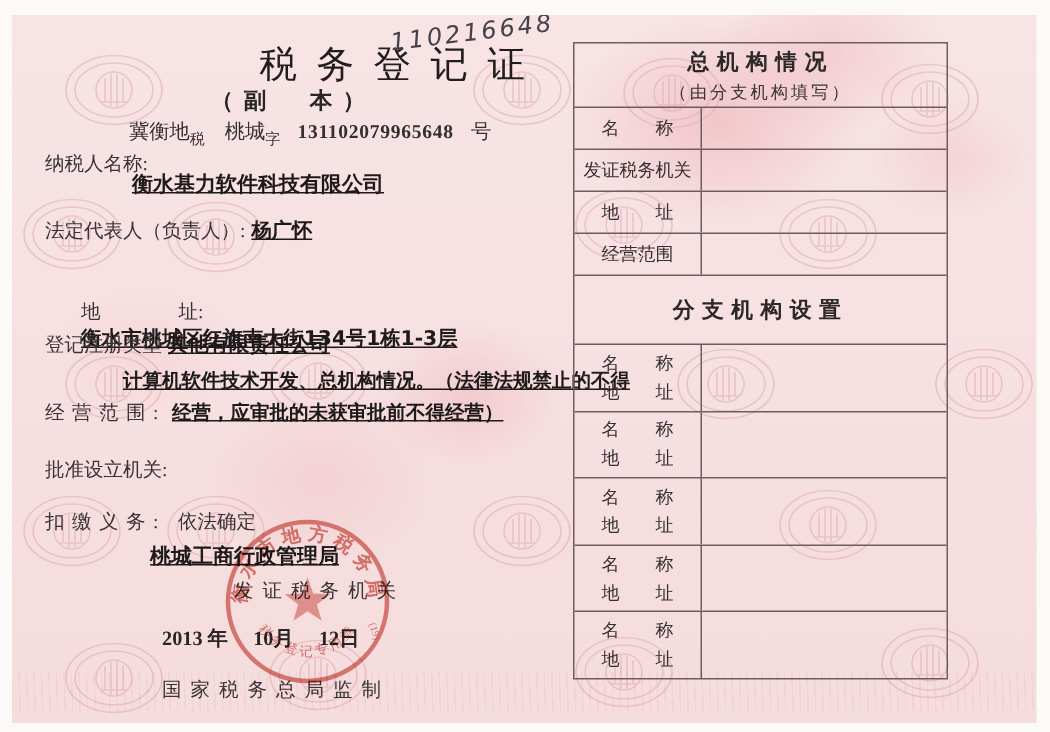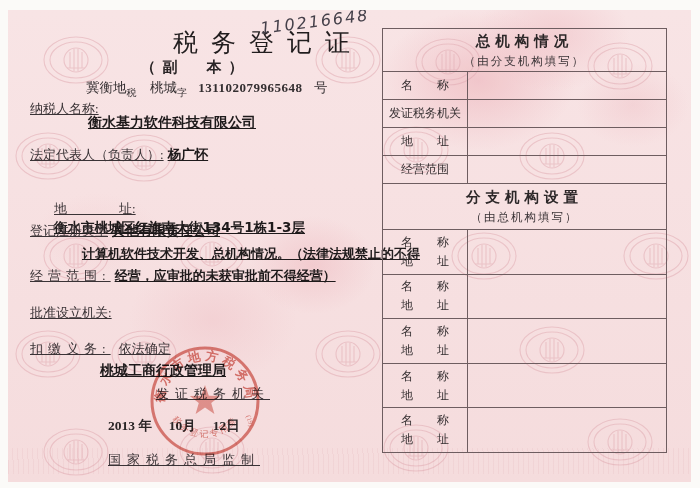--- a/index.html
+++ b/index.html
@@ -21,42 +21,42 @@
   }
 
   .watermarks { position:absolute; left:0; top:0; width:683px; height:472px; opacity:.5; }
 
   .guilloche-band {
     position:absolute; left:0; top:438px; width:683px; height:26px; opacity:.5;
     background:repeating-linear-gradient(88deg, rgba(214,150,158,.25) 0 1px, rgba(214,150,158,0) 1px 5px);
   }
 
   .abs { position:absolute; }
-  .label { font-size:13px; color:#3a3336;text-decoration:underline; }
+  .label { font-size:13px; color:#3a3336; }
   .value { font-family:"DejaVu Sans","Liberation Sans",sans-serif; font-weight:bold; color:#1e1a1b; font-size:13.5px;text-decoration:underline; }
   .pre { white-space:pre; }
 
   .cert-title { left:20px; top:16px; width:335px; text-align:right; font-size:25px; font-weight:normal;
                 letter-spacing:13px; color:#211d1e; }
   .cert-subtitle { left:20px; top:48px; width:335px; text-align:center; font-size:15px; font-weight:bold;
                    letter-spacing:7px; color:#2a2526; }
   .handwritten { left:252px; top:2px; font-family:"DejaVu Sans",sans-serif; font-style:italic;
                  font-size:16px; color:#45404a; transform:rotate(-7deg); letter-spacing:2px; }
 
   .serial { left:78px; top:69px; font-size:13.5px; }
   .serial .sm { font-size:10px; vertical-align:-4px; }
   .serial .num { font-family:Liberation Serif, serif; font-weight:bold; font-size:13px; letter-spacing:.5px; padding:0 8px; }
 
   .spaced { letter-spacing:5px; }
   .wide-spaced { letter-spacing:6px; }
 
   .seal { left:130px; top:324px; width:134px; height:134px; mix-blend-mode:multiply; opacity:.9; }
 
   
-  .rtable { left:374px; top:18px; width:285px; height:425px; border:1.5px solid #6e5d60;
+  .rtable { left:374px; top:18px; width:250px; height:425px; border:1.5px solid #6e5d60;
             display:flex; flex-direction:column; background:rgba(255,255,255,0.02); }
   .sec-head { display:flex; flex-direction:column; justify-content:center; align-items:center;
               border-bottom:1px solid #6e5d60; }
   .sec-head .t { font-size:14.5px; font-weight:bold; letter-spacing:5px; color:#2c2728; }
   .sec-head .s { font-size:11.5px; letter-spacing:2px; margin-top:3px; color:#3a3336; }
   .h1 { height:43px; } .h2 { height:46px; }
   .trow { display:flex; border-bottom:1px solid #6e5d60; height:28px; }
   .trow:last-child, .tpair:last-child { border-bottom:none; }
   .tpair { display:flex; flex:1; border-bottom:1px solid #6e5d60; }
   .lcell { width:84px; display:flex; flex-direction:column; justify-content:center; align-items:center;
@@ -186,21 +186,20 @@
         <div class="lcell pre">地　　址</div>
         <div class="vcell"></div>
       </div>
       <div class="trow">
         <div class="lcell">经营范围</div>
         <div class="vcell"></div>
       </div>
 
       <div class="sec-head h2">
         <div class="t">分支机构设置</div>
-        <div class="s">（由总机构填写）</div>
       </div>
 
       <div class="tpair">
         <div class="lcell">
           <div class="ln pre">名　　称</div>
           <div class="ln pre">地　　址</div>
         </div>
         <div class="vcell"></div>
       </div>
       <div class="tpair">

